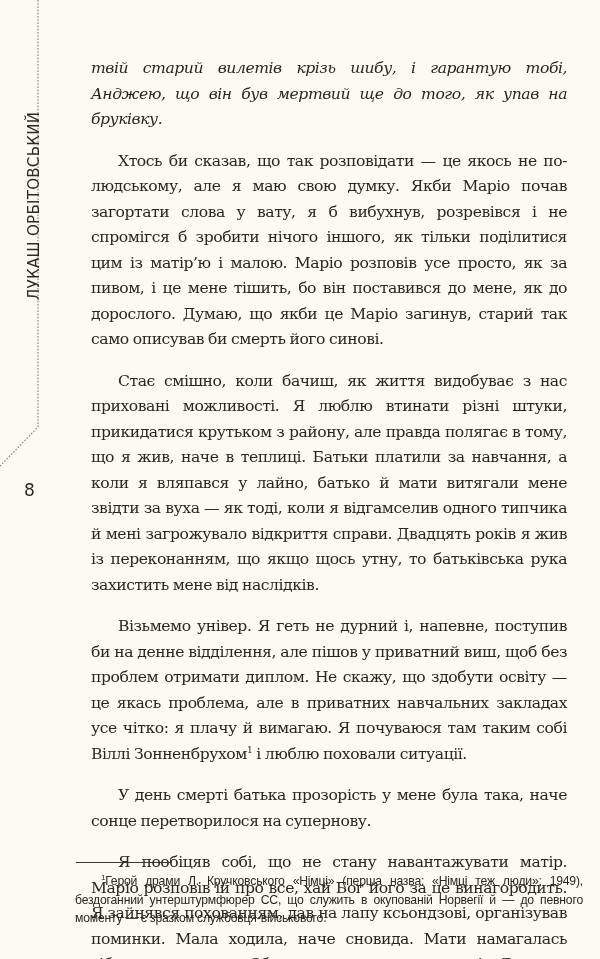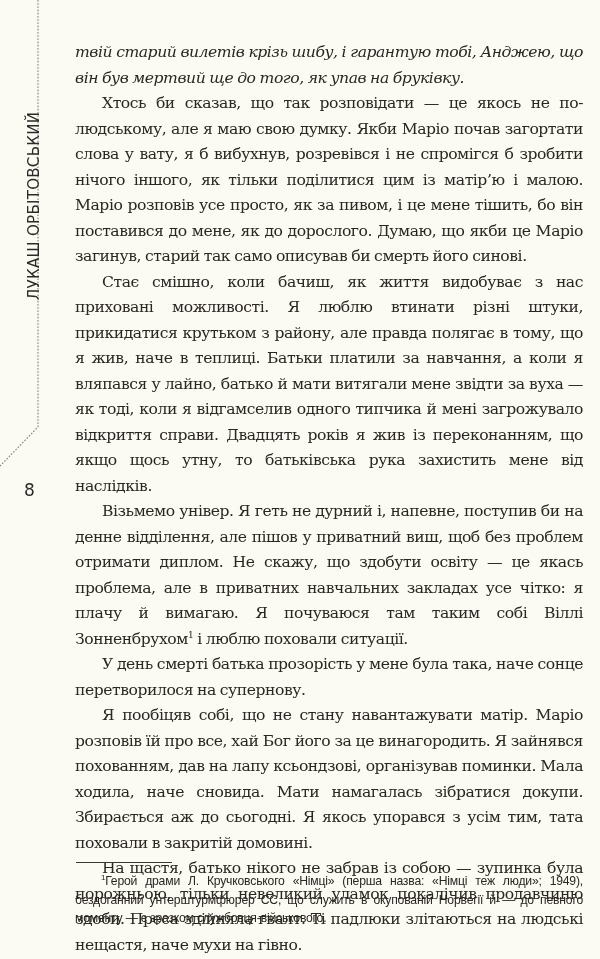--- a/index.html
+++ b/index.html
@@ -51,21 +51,21 @@
       top: 40px;
       width: 508px;
       font-family: "DejaVu Serif", serif;
       font-size: 15.6px;
       line-height: 25.5px;
       text-align: justify;
       letter-spacing: -0.45px;
       word-spacing: -0.5px;
     }
     .body-text p {
-      margin: 0;
+      margin: 16px;
       text-indent: 27px;
     }
     .body-text p.italic {
       font-style: italic;
       text-indent: 0;
     }
     sup.fn-ref {
       font-size: 9px;
       line-height: 0;
       vertical-align: super;

